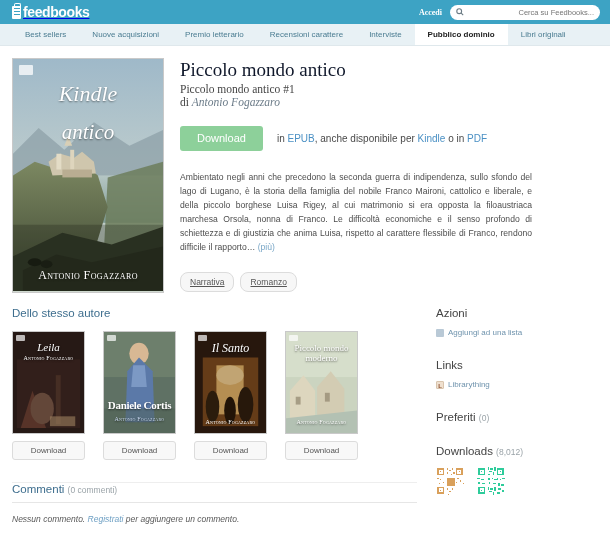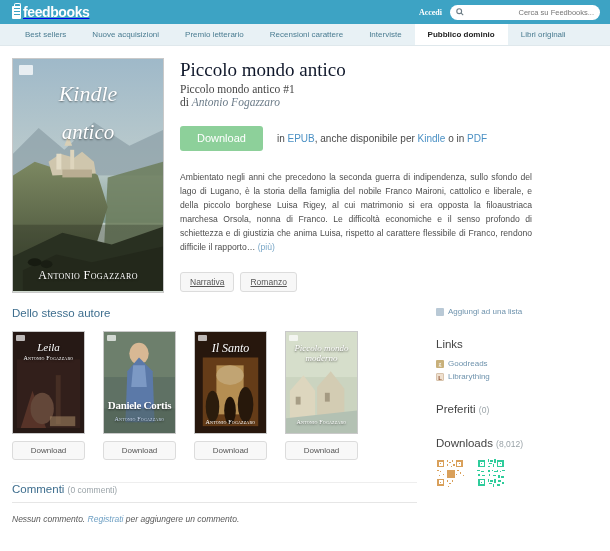--- a/index.html
+++ b/index.html
@@ -226,21 +226,21 @@
     color: #4d4d4d;
     text-align: justify;
     max-width: 352px;
   }
   .desc a { color: #7aa7c7; text-decoration: none; }
 
   .tags { margin-top: 18px; display: flex; gap: 6px; }
   .tag {
     border: 1px solid #dcdcdc;
     background: #f7f7f7;
-    border-radius: 3px;
+    border-radius: 8px;
     padding: 4px 9px;
     font-size: 8.5px;
     color: #555;
     cursor: pointer;
     text-align: right;
   }
 
   
   .lower {
     display: flex;
@@ -546,52 +546,49 @@
             <rect width="73" height="103" fill="#cfd9c4"></rect>
             <rect y="46" width="73" height="57" fill="#bfcbb4"></rect>
             <path d="M4,60 L18,44 L30,60 L30,94 L4,94 Z" fill="#d8cdb2"></path>
             <path d="M32,56 L46,40 L60,58 L60,92 L32,92 Z" fill="#cbbfa3"></path>
             <rect x="10" y="66" width="5" height="8" fill="#8e7f63"></rect>
             <rect x="40" y="62" width="5" height="9" fill="#8a7b5f"></rect>
             <path d="M0,88 L73,80 L73,103 L0,103 Z" fill="#9fb0a2"></path>
             <rect width="73" height="103" fill="#e8eedf" opacity=".28"></rect>
           </svg>
           <span class="grid-badge"></span>
-          <span class="grid-title" style="top:12px;font-size:9px;font-style:italic;color:#fff">Piccolo mondo moderno</span>
+          <span class="grid-title" style="top:12px;font-size:9px;color:#fff">Piccolo mondo moderno</span>
           <span class="grid-author" style="bottom:8px">Antonio Fogazzaro</span>
         </a>
         <button class="grid-dl">Download</button>
       </div>
 
     </div>
 
     <div class="comments">
       <h2 class="comments-head">
         <span>Commenti</span>
         <span class="count">(0 commenti)</span>
       </h2>
       <div class="comments-empty"><span>Nessun commento. </span><a href="#">Registrati</a><span> per aggiungere un commento.</span></div>
     </div>
   </div>
 
   <div class="lower-right">
 
     <div class="side-block">
+      <h3 class="side-head">Azioni</h3>
       <a class="side-link" href="#">
         <span class="mini-icon ic-list"></span>
         <span>Aggiungi ad una lista</span>
       </a>
     </div>
 
     <div class="side-block">
       <h3 class="side-head">Links</h3>
-      <a class="side-link" href="#">
-        <span class="mini-icon ic-gr">g</span>
-        <span>Goodreads</span>
-      </a>
       <a class="side-link" href="#">
         <span class="mini-icon ic-lt">L</span>
         <span>Librarything</span>
       </a>
     </div>
 
     <div class="side-block">
       <h3 class="side-head">
         <span>Preferiti</span>
         <span class="count">(0)</span>

